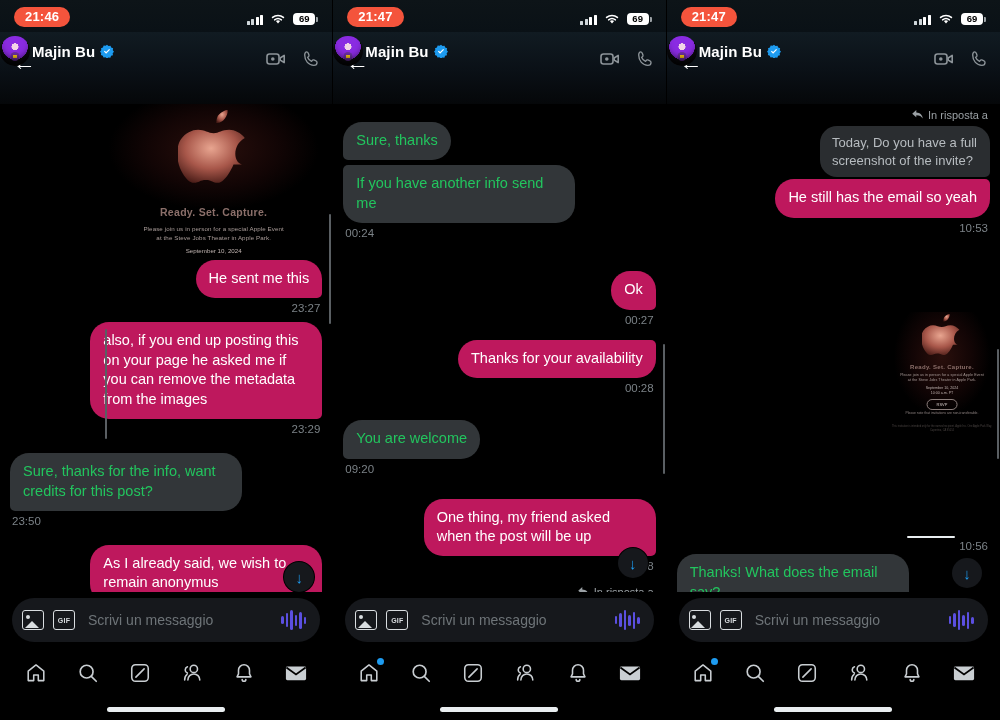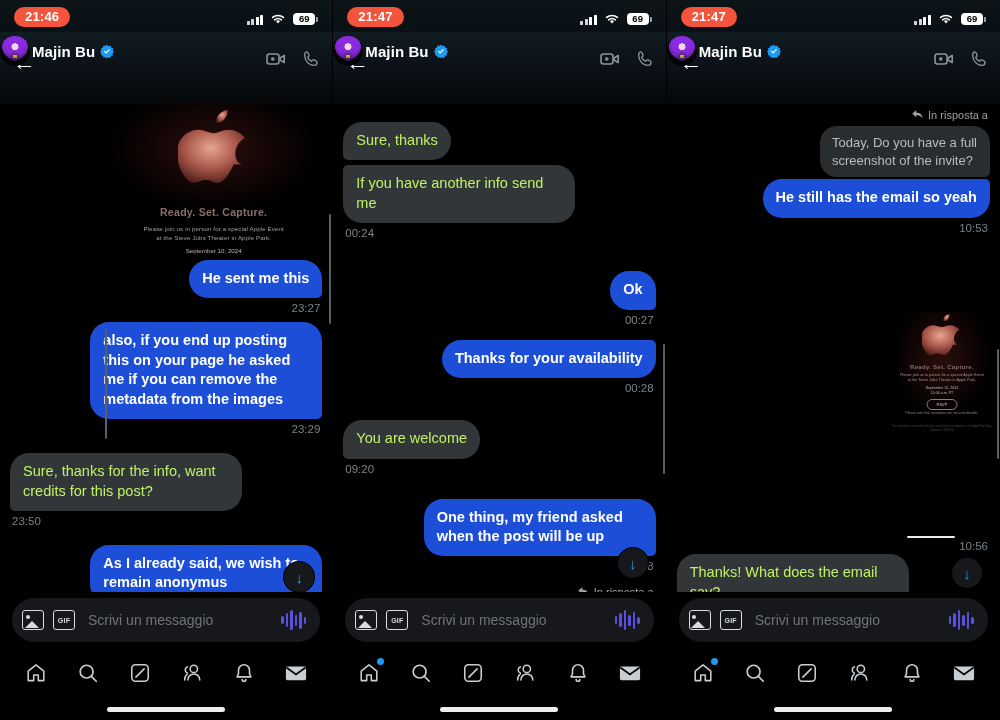--- a/index.html
+++ b/index.html
@@ -109,22 +109,22 @@
   .msg-row.out { justify-content: flex-end; }
   .msg-row.in { justify-content: flex-start; }
   .bubble {
     max-width: 232px;
     padding: 9px 13px 10px;
     border-radius: 19px;
     font-size: 14.5px;
     line-height: 1.34;
     word-wrap: break-word;
   }
-  .bubble.out { background:#1d4ed8; color:#fff;font-weight:bold; }
-  .bubble.in  { background:#323639; color:#bef264; }
+  .bubble.out { background:#be185d; color:#fff; }
+  .bubble.in  { background:#323639; color:#22c55e; }
   .bubble.out.tail-b { border-bottom-right-radius: 5px; }
   .bubble.out.tail-t { border-top-right-radius: 5px; }
   .bubble.in.tail-b  { border-bottom-left-radius: 5px; }
   .bubble.in.tail-t  { border-top-left-radius: 5px; }
   .ts {
     font-size: 11.5px; color:#7b8287; padding: 2px 12px 8px;
   }
   .ts.out { text-align: right; }
   .ts.in  { text-align: left; }
 

